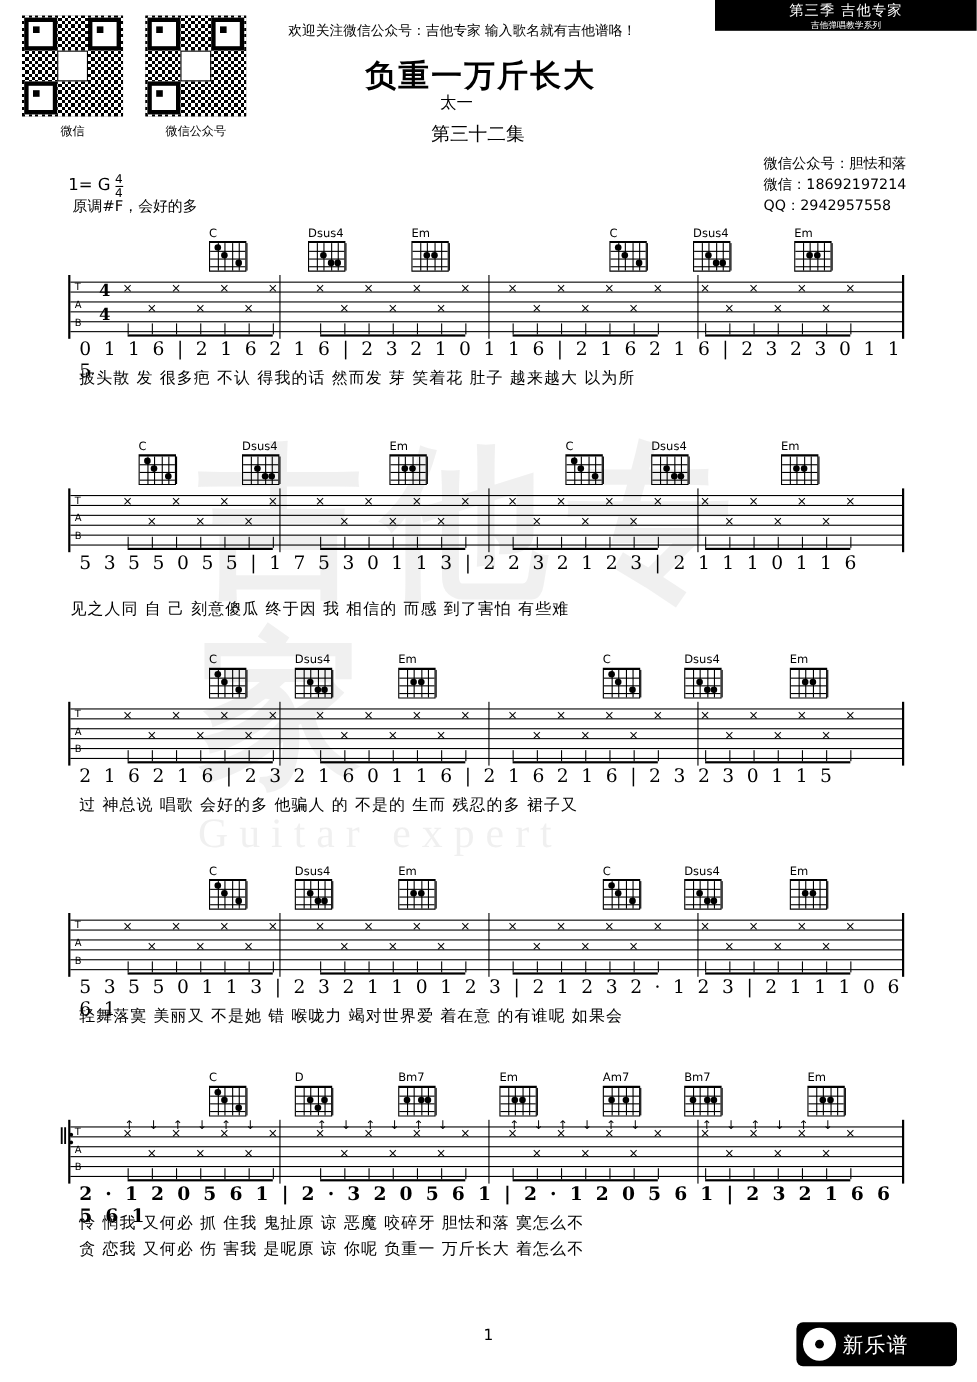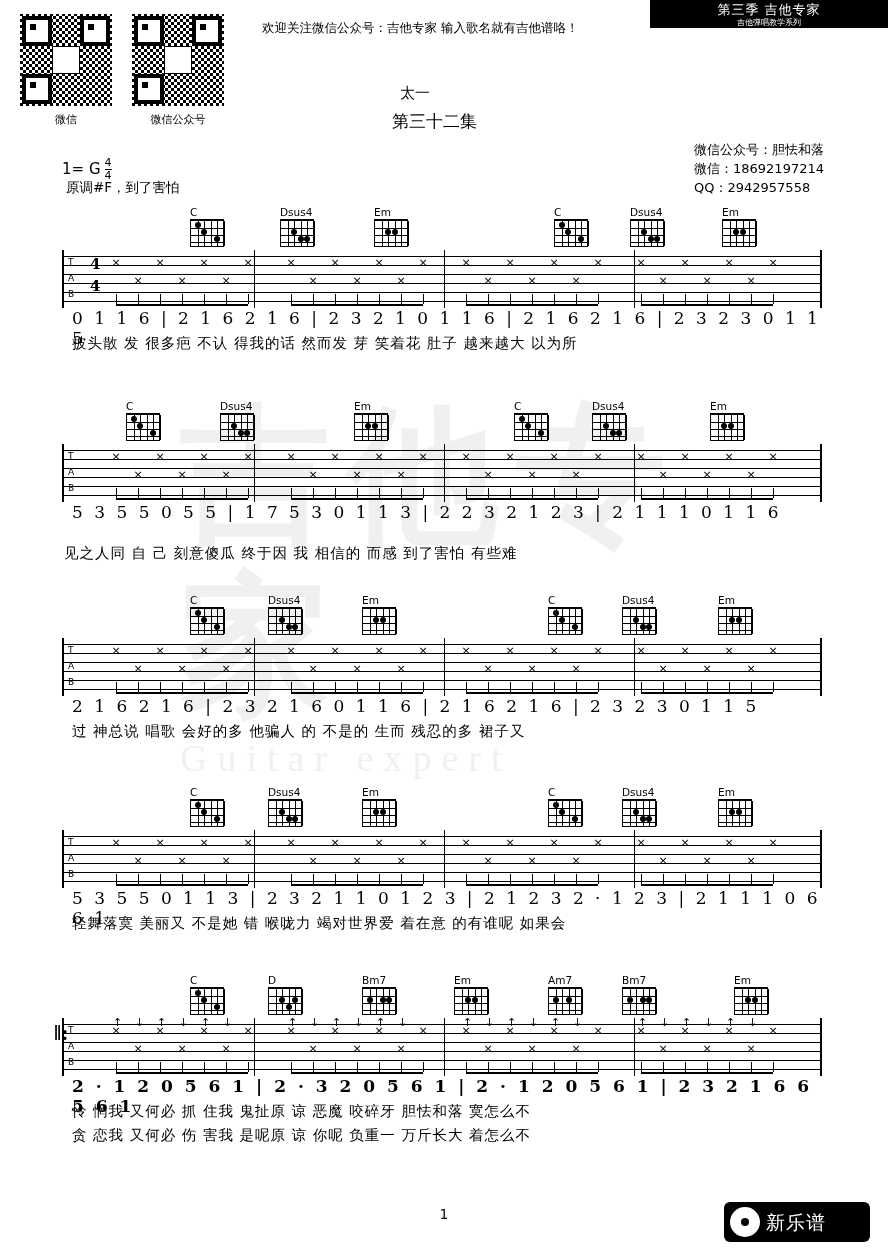--- a/index.html
+++ b/index.html
@@ -124,27 +124,28 @@
         <div class="fp tr">
           <i></i>
         </div>
         <div class="fp bl">
           <i></i>
         </div>
     </div>
     <div class="qrcap">微信</div>
   </div>
 
+  <div class="title">负重一万斤长大</div>
   <div class="artist">太一</div>
   <div class="episode">第三十二集</div>
 
   <div class="keyline">
     <span>1= G</span><span class="frac"><b>4</b><span class="bar"></span><b>4</b></span>
   </div>
-  <div class="tuneline">原调#F，到了害怕</div>
+  <div class="tuneline">原调#F，会好的多</div>
 
   <div class="contact">
     <div>微信公众号：胆怯和落</div>
     <div>微信：18692197214</div>
     <div>QQ：2942957558</div>
   </div>
 
   <div class="wm">
     <div class="big">吉他专家</div>
     <div class="sub">Guitar expert</div>

